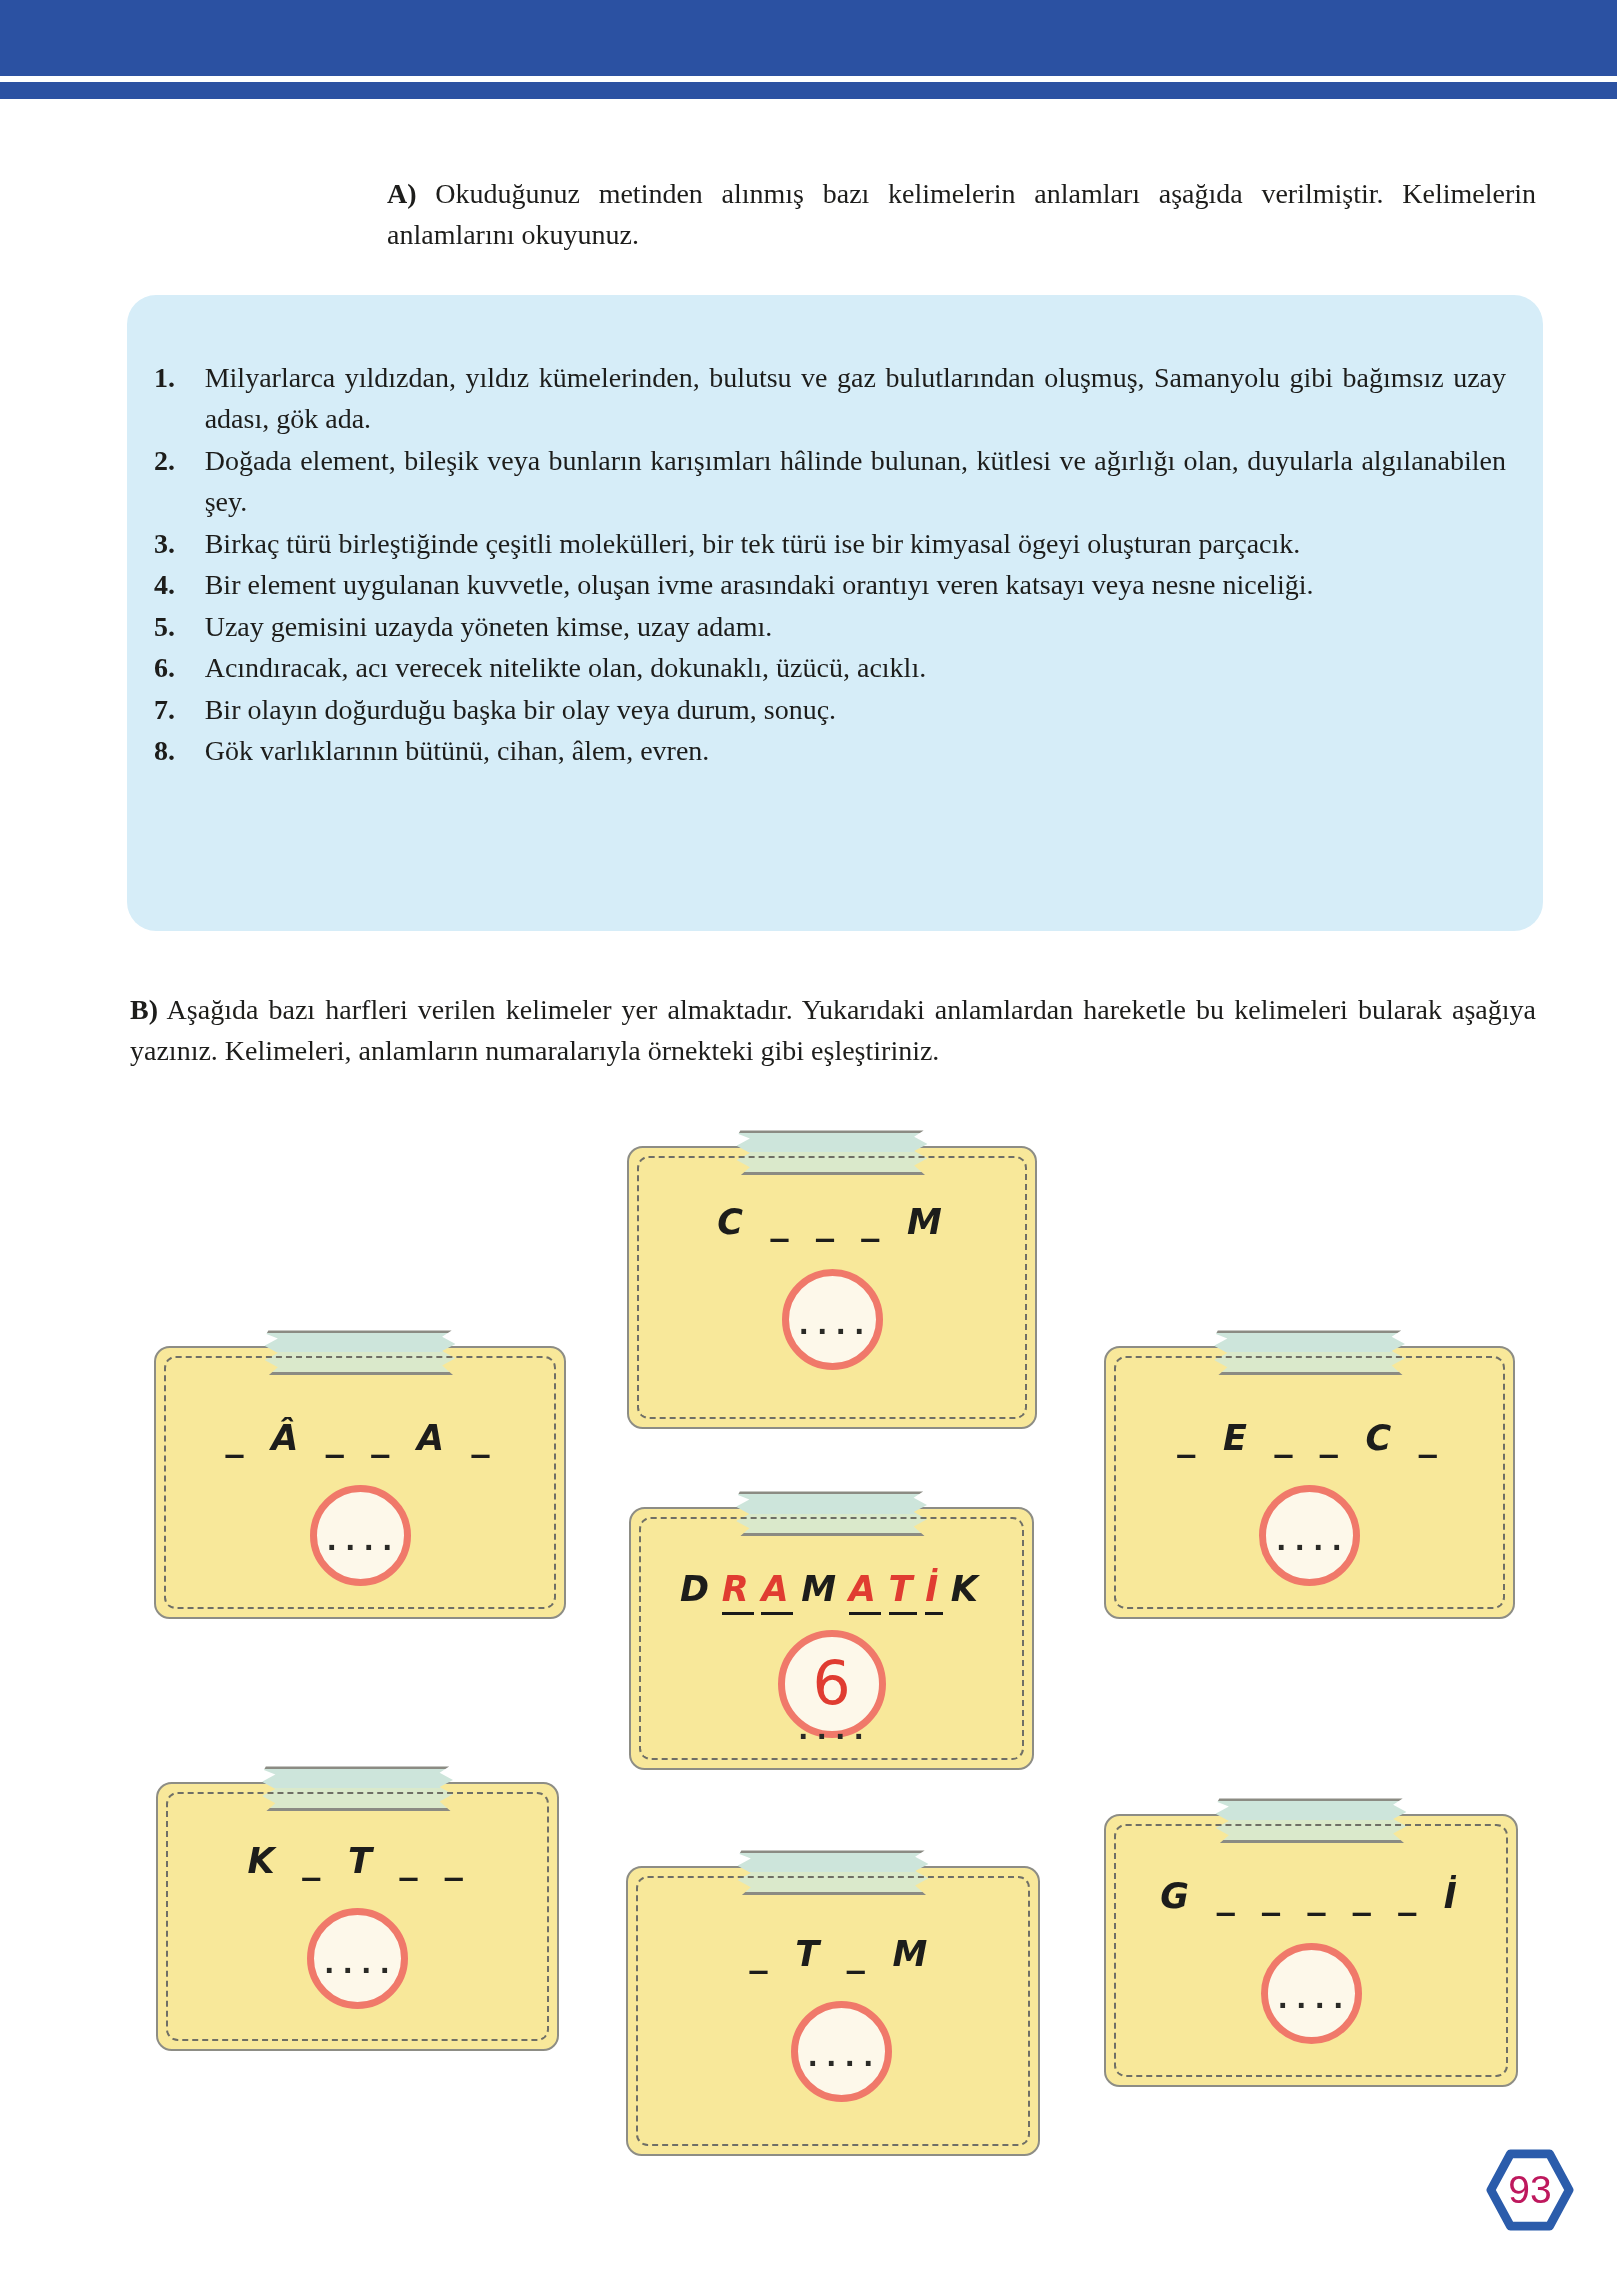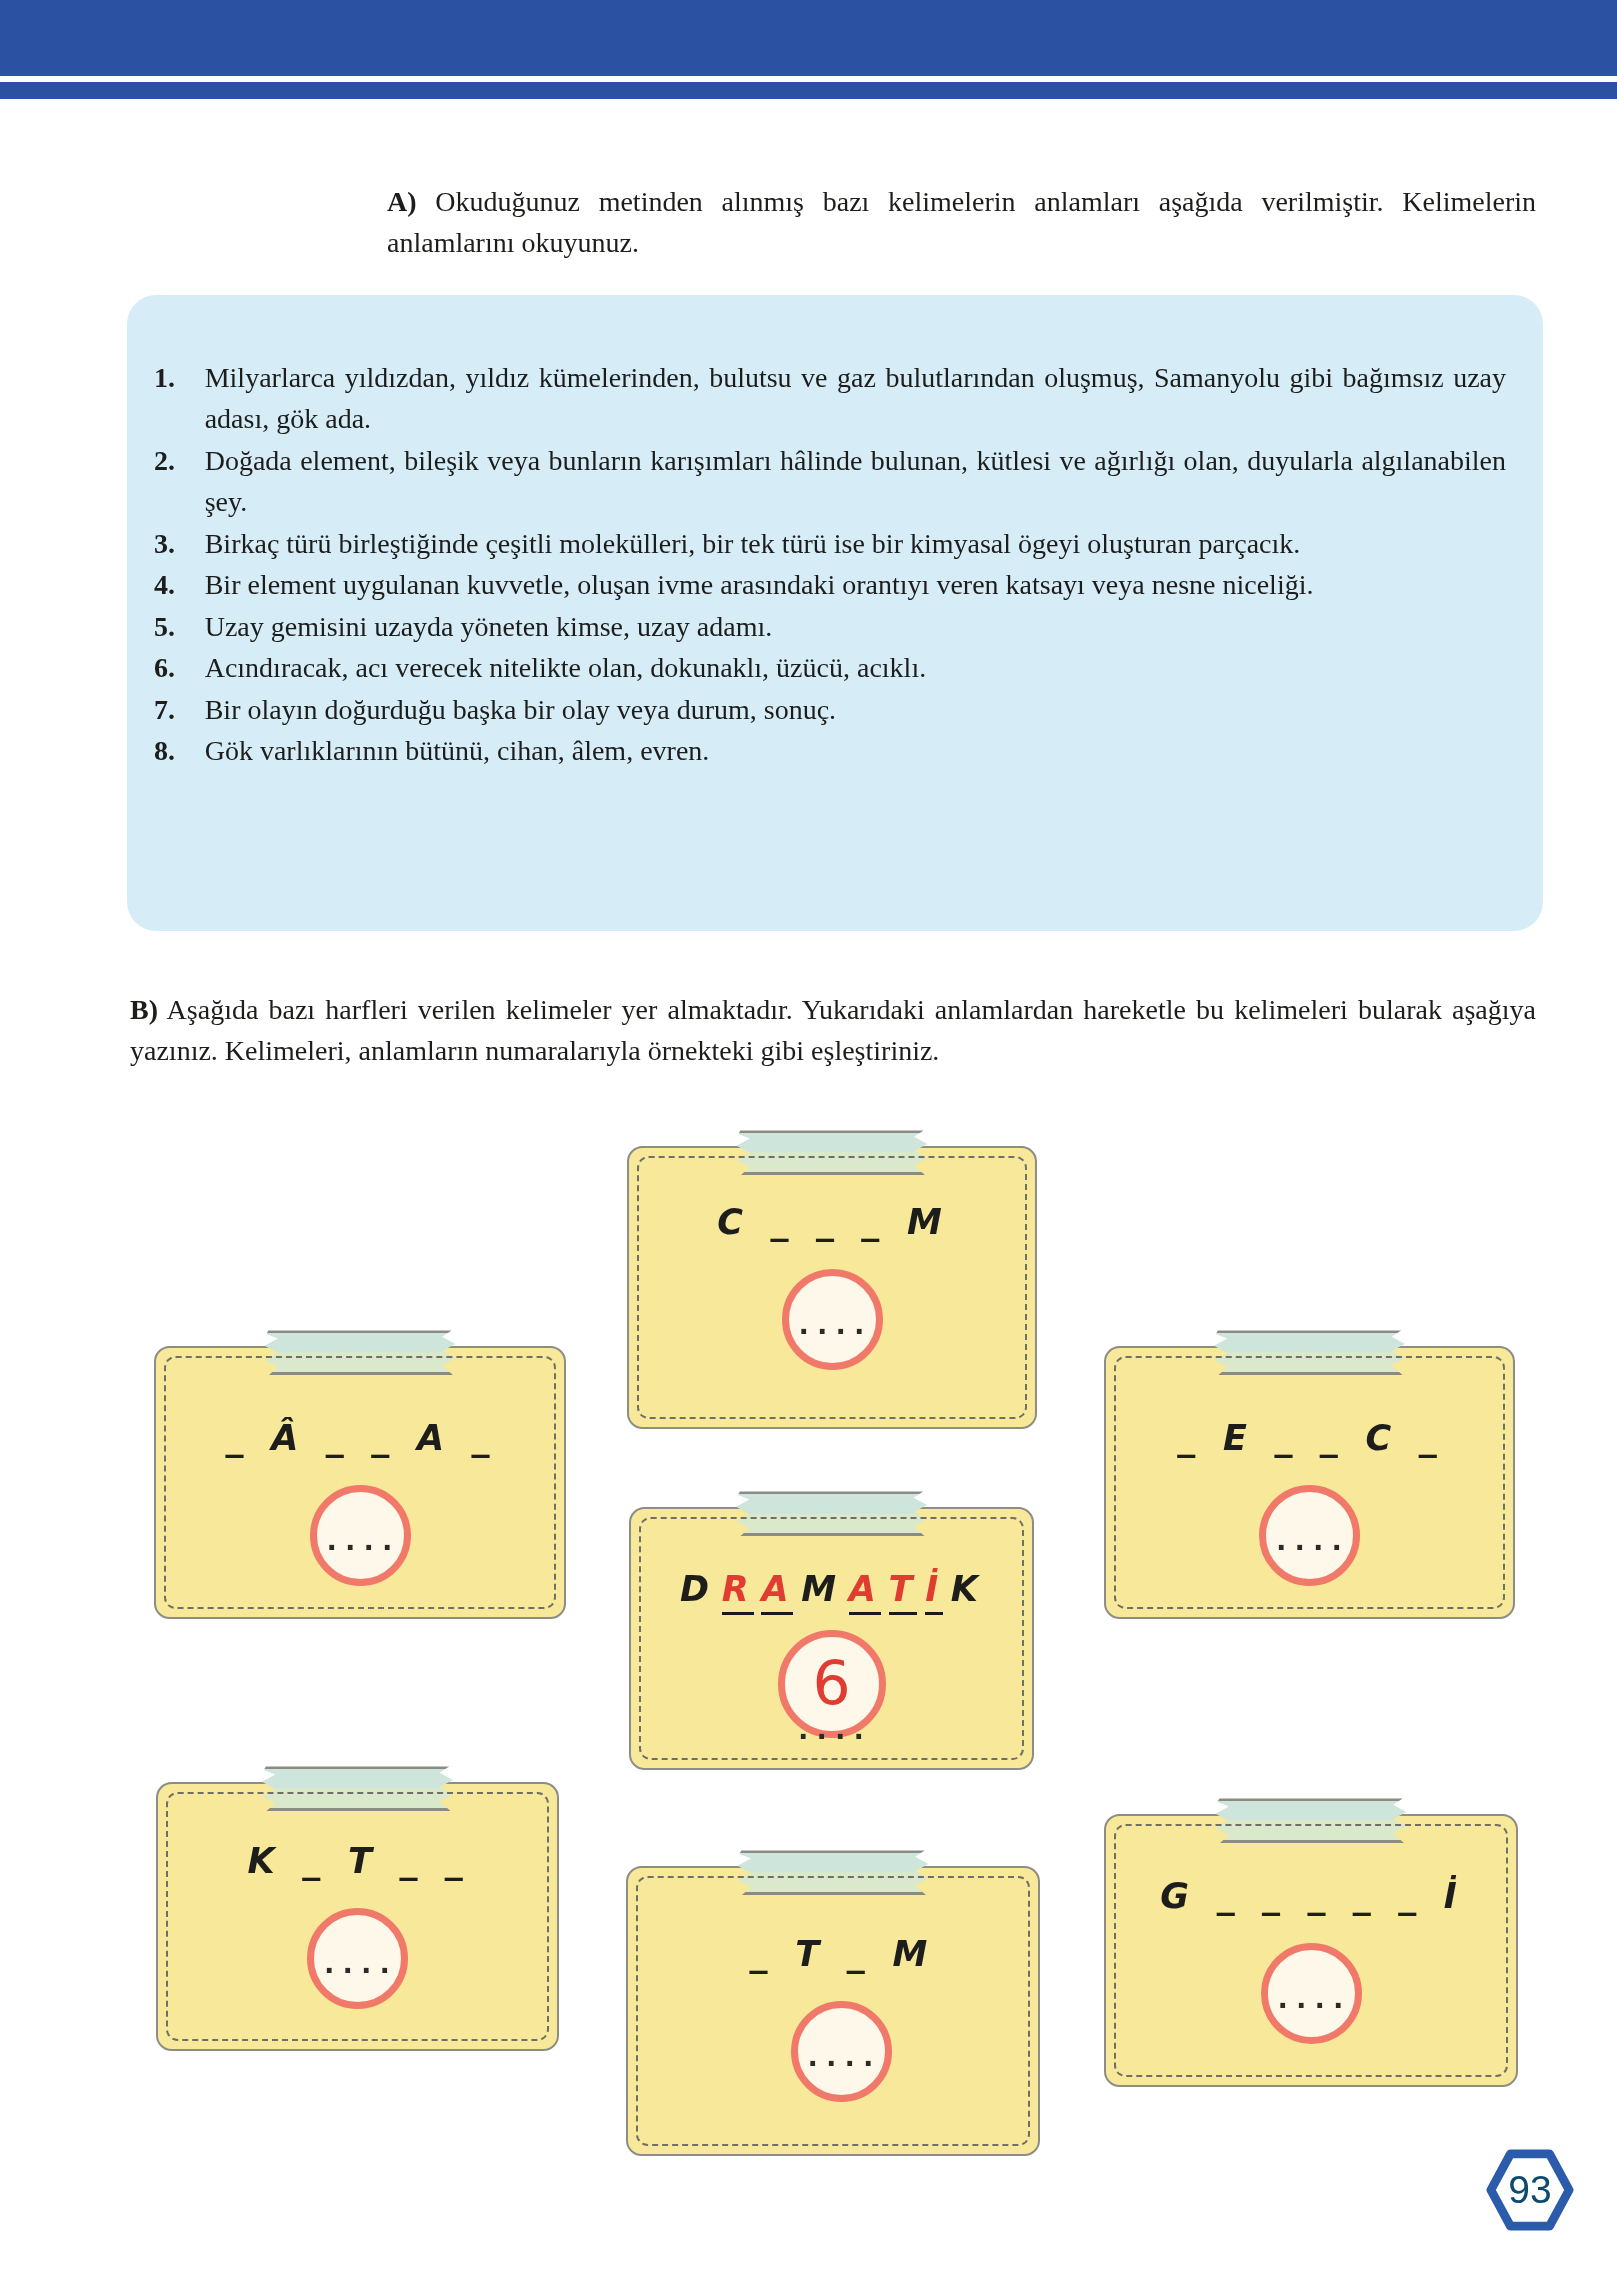--- a/index.html
+++ b/index.html
@@ -11,21 +11,21 @@
     background:linear-gradient(to bottom,#2b51a2 0 76px,#ffffff 76px 82px,#2b51a2 82px 99px);}
 
   
   .etkinlik{position:absolute;left:130px;top:146px;width:227px;height:100px;
     background:#2a53a8;border-radius:9.8px;box-shadow:14.6px 13.7px 0 #93a9d8;
     display:flex;align-items:center;justify-content:center;
     color:#fff;font-weight:bold;font-size:30px;}
 
   
   .para{font-size:28px;line-height:1.45;text-align:justify;}
-  .sec-a{position:absolute;left:387px;top:154px;width:1149px;}
+  .sec-a{position:absolute;left:387px;top:146px;width:1149px;}
   .sec-b{position:absolute;left:130px;top:962px;width:1406px;}
   .bold{font-weight:bold;}
 
   
   .blue-box{position:absolute;left:127px;top:295px;width:1416px;height:636px;
     background:#d6edf8;border-radius:29px;padding:62px 37px 0 27px;box-sizing:border-box;}
   .def-row{display:flex;gap:11.7px;font-size:28px;line-height:1.48;}
   .def-num{font-weight:bold;flex:0 0 39px;text-align:left;}
   .def-text{flex:1;text-align:justify;}
 
@@ -60,21 +60,21 @@
   .card-kutle   {left:156px; top:1782px;width:403px;height:269px;padding-top:57px;}
   .card-atom    {left:626px; top:1866px;width:414px;height:290px;padding-top:66px;padding-left:16px;}
   .card-galaksi {left:1104px;top:1814px;width:414px;height:273px;padding-top:60px;}
   .card-dramatik .circle{width:94px;height:94px;margin-top:15.6px;}
 
   
   .page-badge{position:absolute;left:1485px;top:2146px;width:90px;height:88px;}
   .page-badge svg{position:absolute;left:0;top:0;}
   .page-badge .pn{position:absolute;left:0;top:0;width:100%;height:100%;
     display:flex;align-items:center;justify-content:center;
-    font-family:"Liberation Sans", sans-serif;font-size:39px;color:#0c4a6e;}
+    font-family:"Liberation Sans", sans-serif;font-size:39px;color:#be185d;}
 </style>
 </head>
 <body>
 
 <div class="page">
 
   <div class="top-bar"></div>
 
 
   <p class="para sec-a"><span class="bold">A)</span><span> Okuduğunuz metinden alınmış bazı kelimelerin anlamları aşağıda verilmiştir. Kelimelerin anlamlarını okuyunuz.</span></p>

